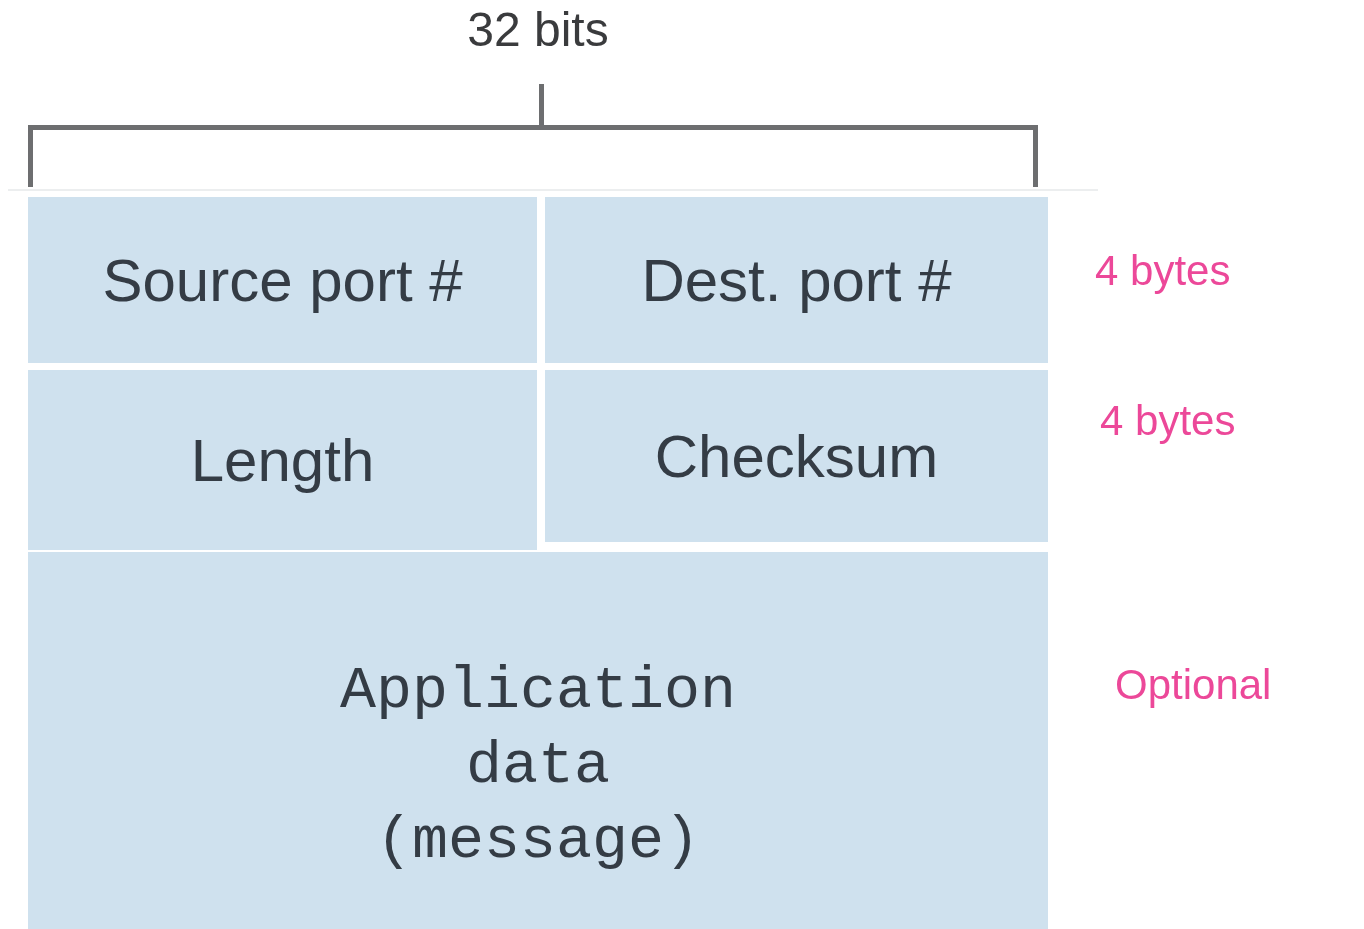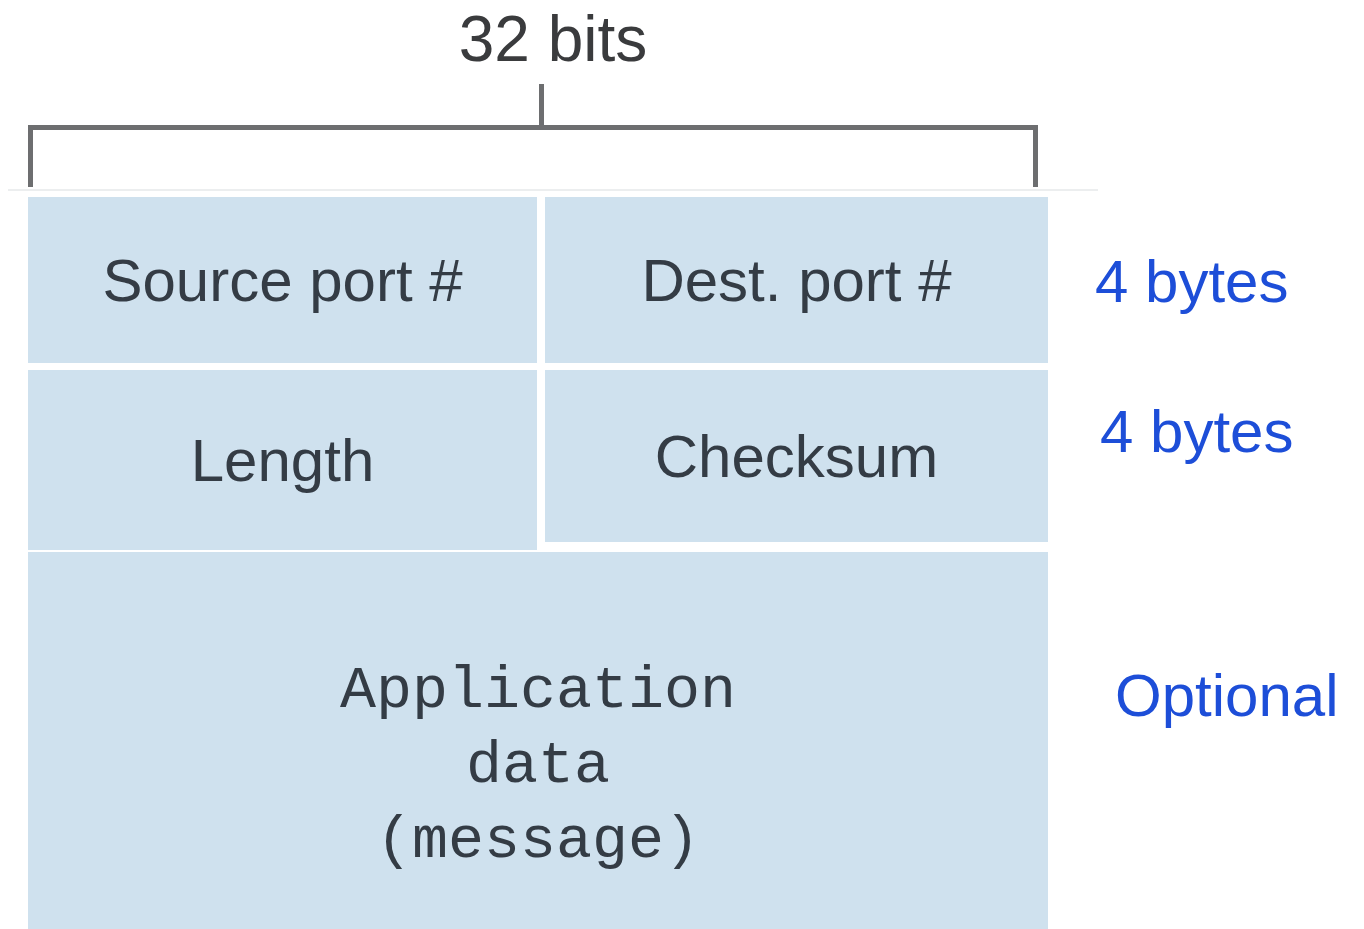--- a/index.html
+++ b/index.html
@@ -16,24 +16,23 @@
     overflow: hidden;
   }
 
   
   .top-label {
     position: absolute;
     left: 0;
     top: 4px;
     width: 1076px;
     text-align: center;
-    font-size: 64px;
+    font-size: 48px;
     line-height: 1.1;
     color: #3a3b3d;
-    margin-left: 15px;
   }
   .center-tick {
     position: absolute;
     left: 539px;
     top: 84px;
     width: 5px;
     height: 41px;
     background: #6d6e70;
   }
   .bracket {
@@ -73,23 +72,23 @@
   .cell-chk   { left: 545px; top: 370px; width: 503px;  height: 172px; }
   .cell-data  { left: 28px;  top: 552px; width: 1020px; height: 428px; font-family: Liberation Mono, monospace; }
   .cell-data .multiline {
     white-space: pre-line;
     line-height: 1.25;
   }
 
   
   .side-label {
     position: absolute;
-    font-size: 60px;
+    font-size: 42px;
     line-height: 1.2;
-    color: #1d4ed8;
+    color: #ec4899;
     white-space: nowrap;
   }
   .side-label-1 { left: 1095px; top: 246px; }
   .side-label-2 { left: 1100px; top: 396px; }
   .side-label-3 { left: 1115px; top: 660px; }
 </style>
 </head>
 <body>
 
 <div class="canvas">

